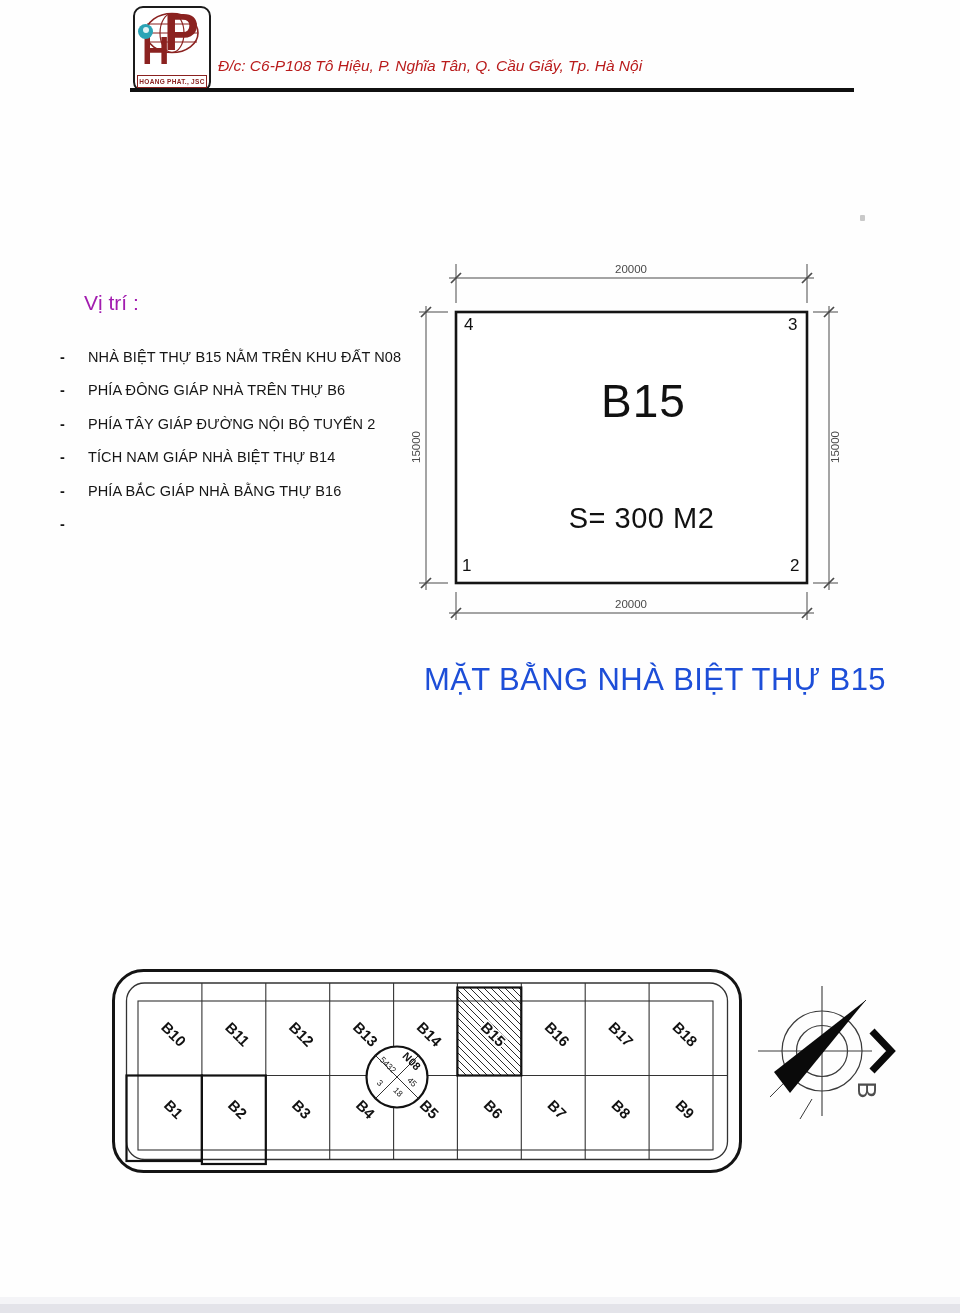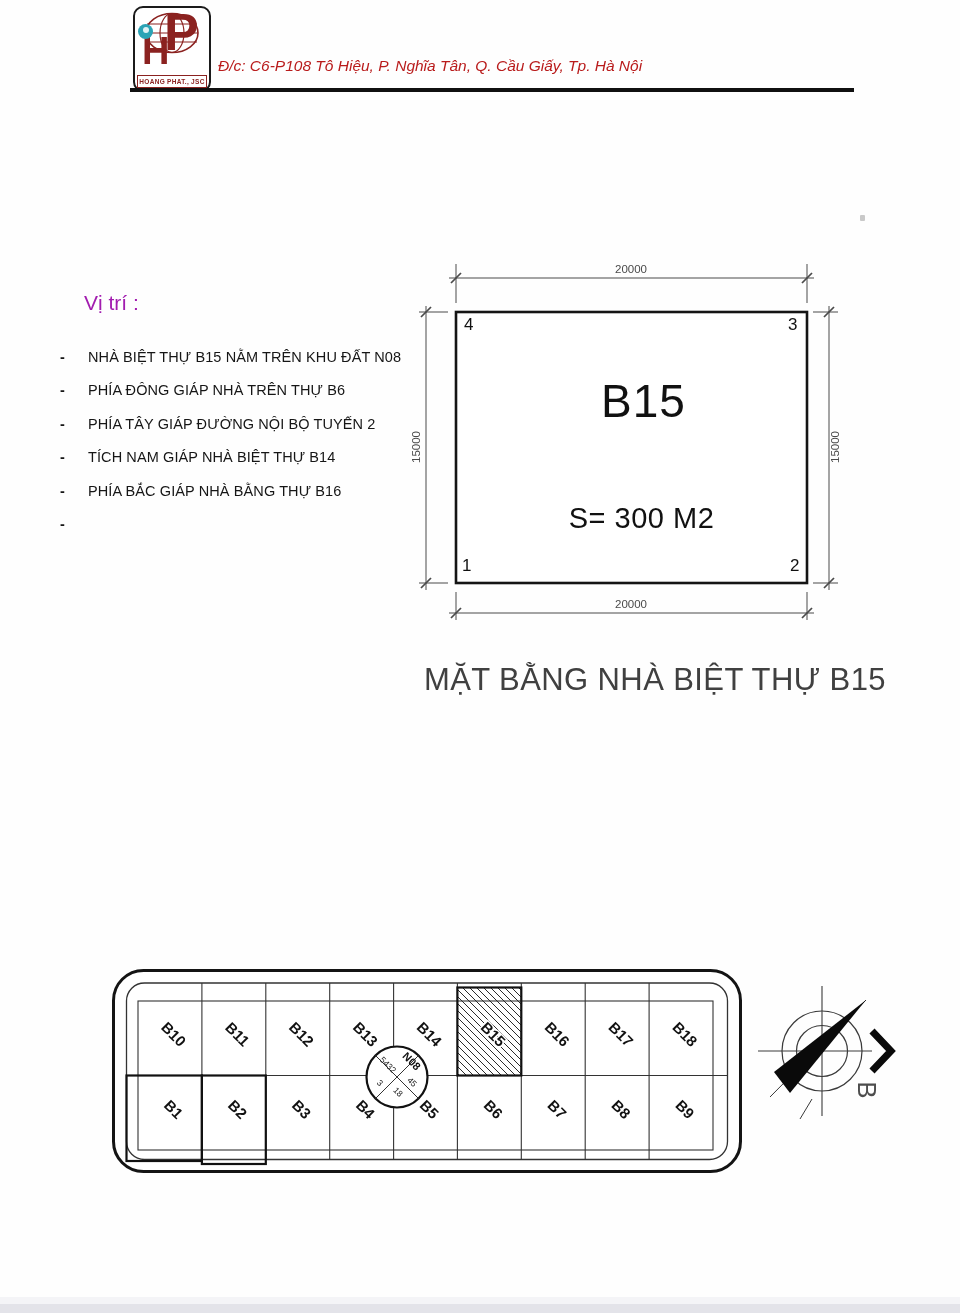--- a/index.html
+++ b/index.html
@@ -25,21 +25,21 @@
   .loc-list{left:60px;top:349px;width:360px;}
   .loc-item{display:flex;height:33.4px;font-size:14.5px;letter-spacing:.1px;color:#161616;}
   .loc-dash{width:28px;font-weight:bold;}
 
   
   .plot-name{left:456px;top:374px;width:351px;text-align:center;font-size:46px;letter-spacing:1px;
              transform:translateX(12px);color:#111;}
   .plot-area{left:456px;top:462px;width:351px;text-align:center;font-size:29px;letter-spacing:.5px;
              transform:translateX(10px);color:#111;margin-top:40px;}
   .corner{font-size:17px;color:#111;}
-  .caption{left:424px;top:662px;width:440px;font-size:31px;letter-spacing:.4px;color:#404040;white-space:nowrap;}
+  .caption{left:424px;top:662px;width:440px;font-size:31px;letter-spacing:.4px;color:#1d4ed8;white-space:nowrap;}
 
   
   text{font-family:"Liberation Sans",sans-serif;}
   .dim-txt{font-size:11.5px;fill:#4a4a4a;}
   .plot-lbl{font-size:15px;font-weight:bold;fill:#111;}
   .lbl-halo{stroke:#fff;stroke-width:3px;paint-order:stroke;}
   .mk-sm{font-size:8.5px;fill:#222;}
   .mk-name{font-size:11px;font-weight:bold;fill:#111;}
   .north-b{font-size:26px;fill:#4d4d4d;}
 

